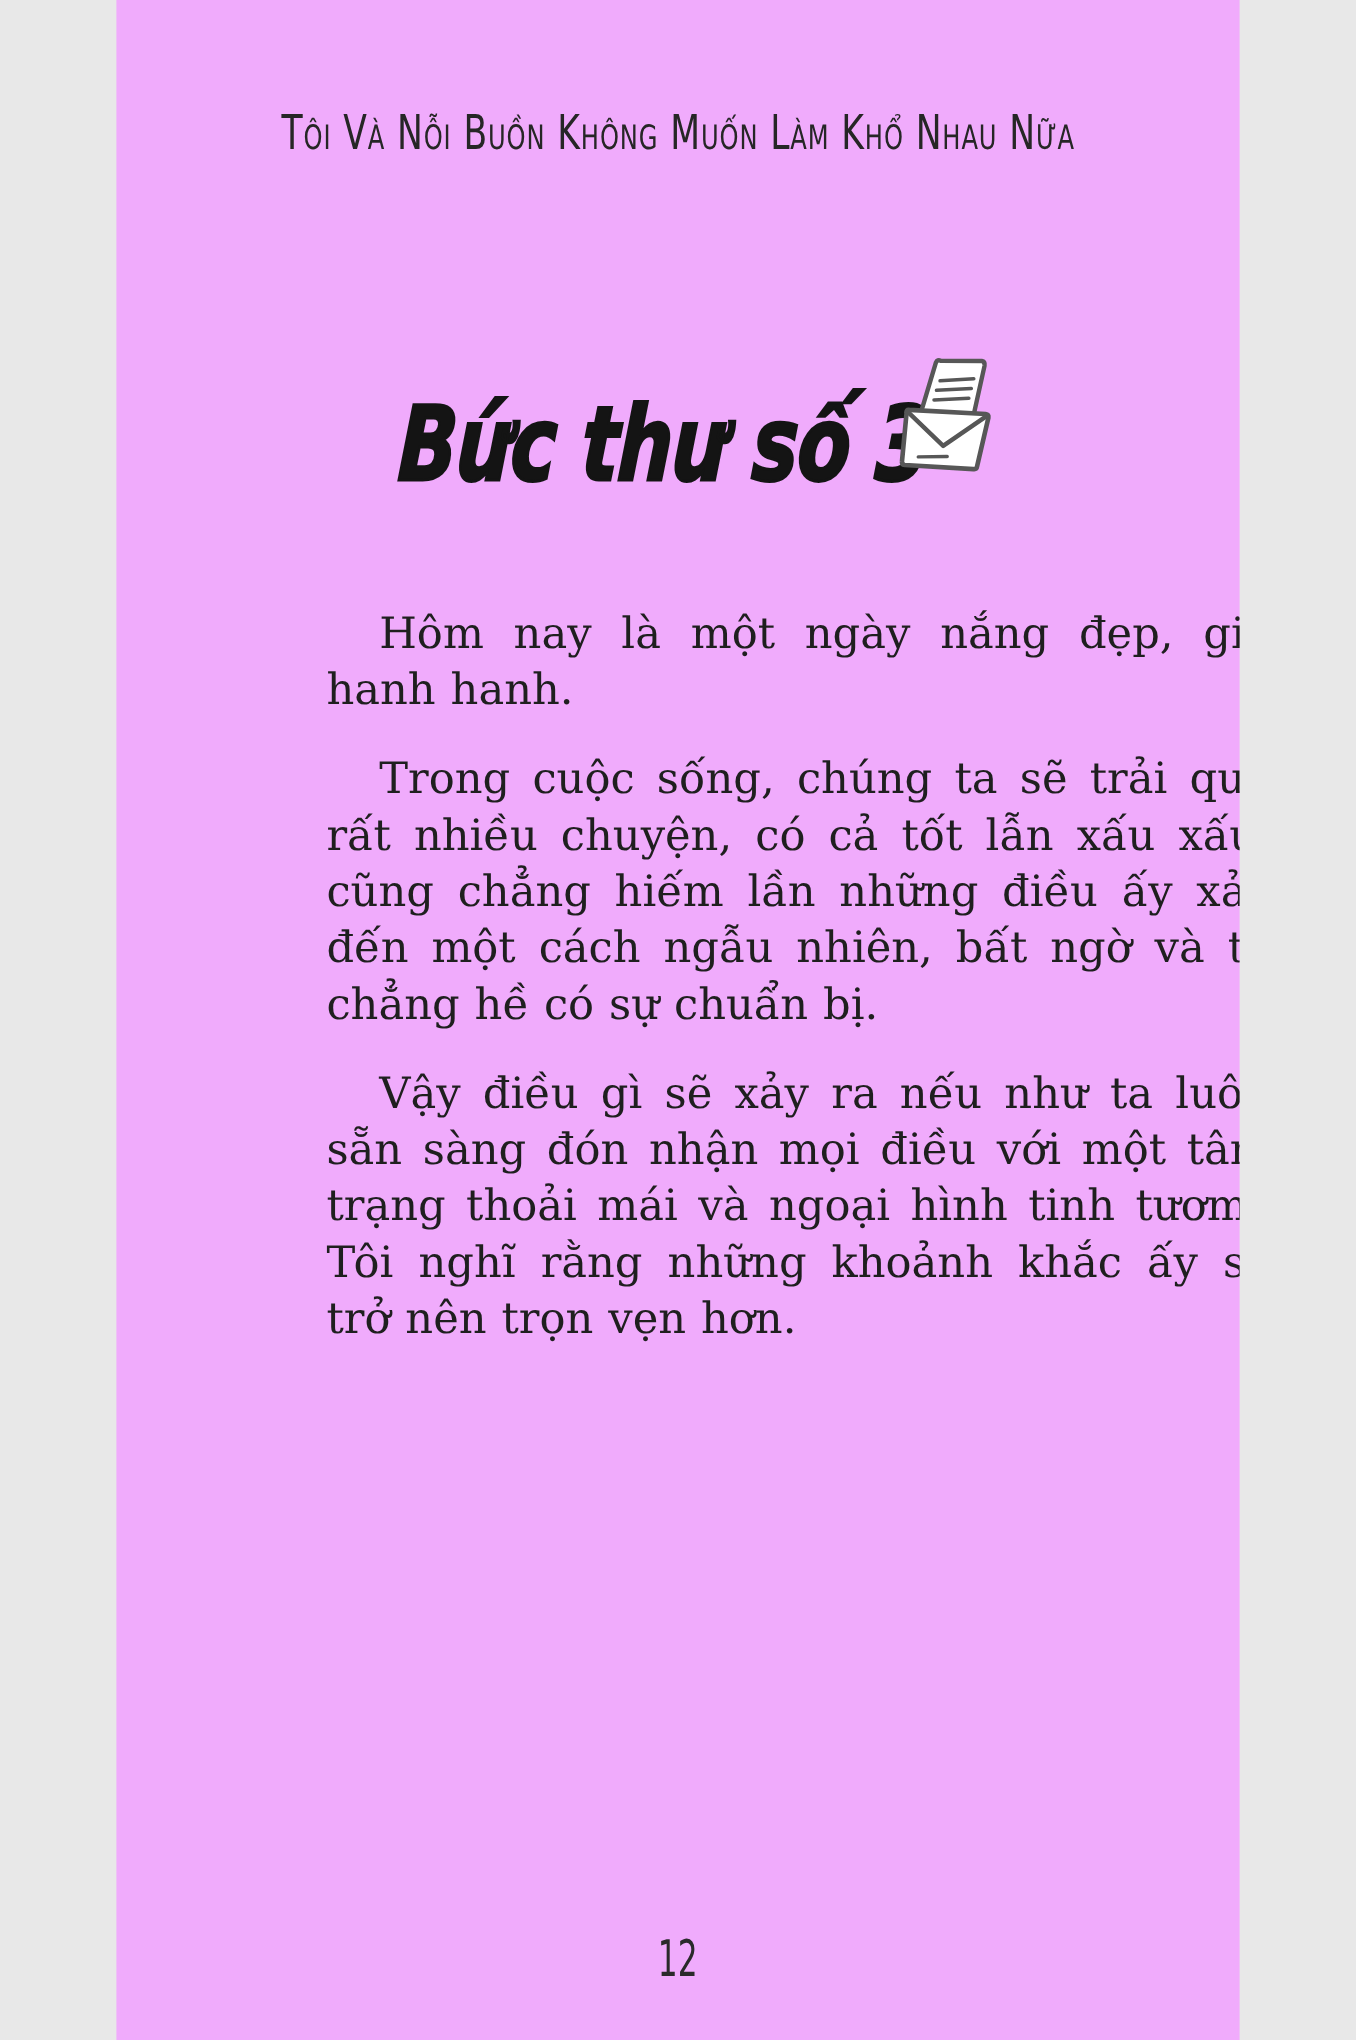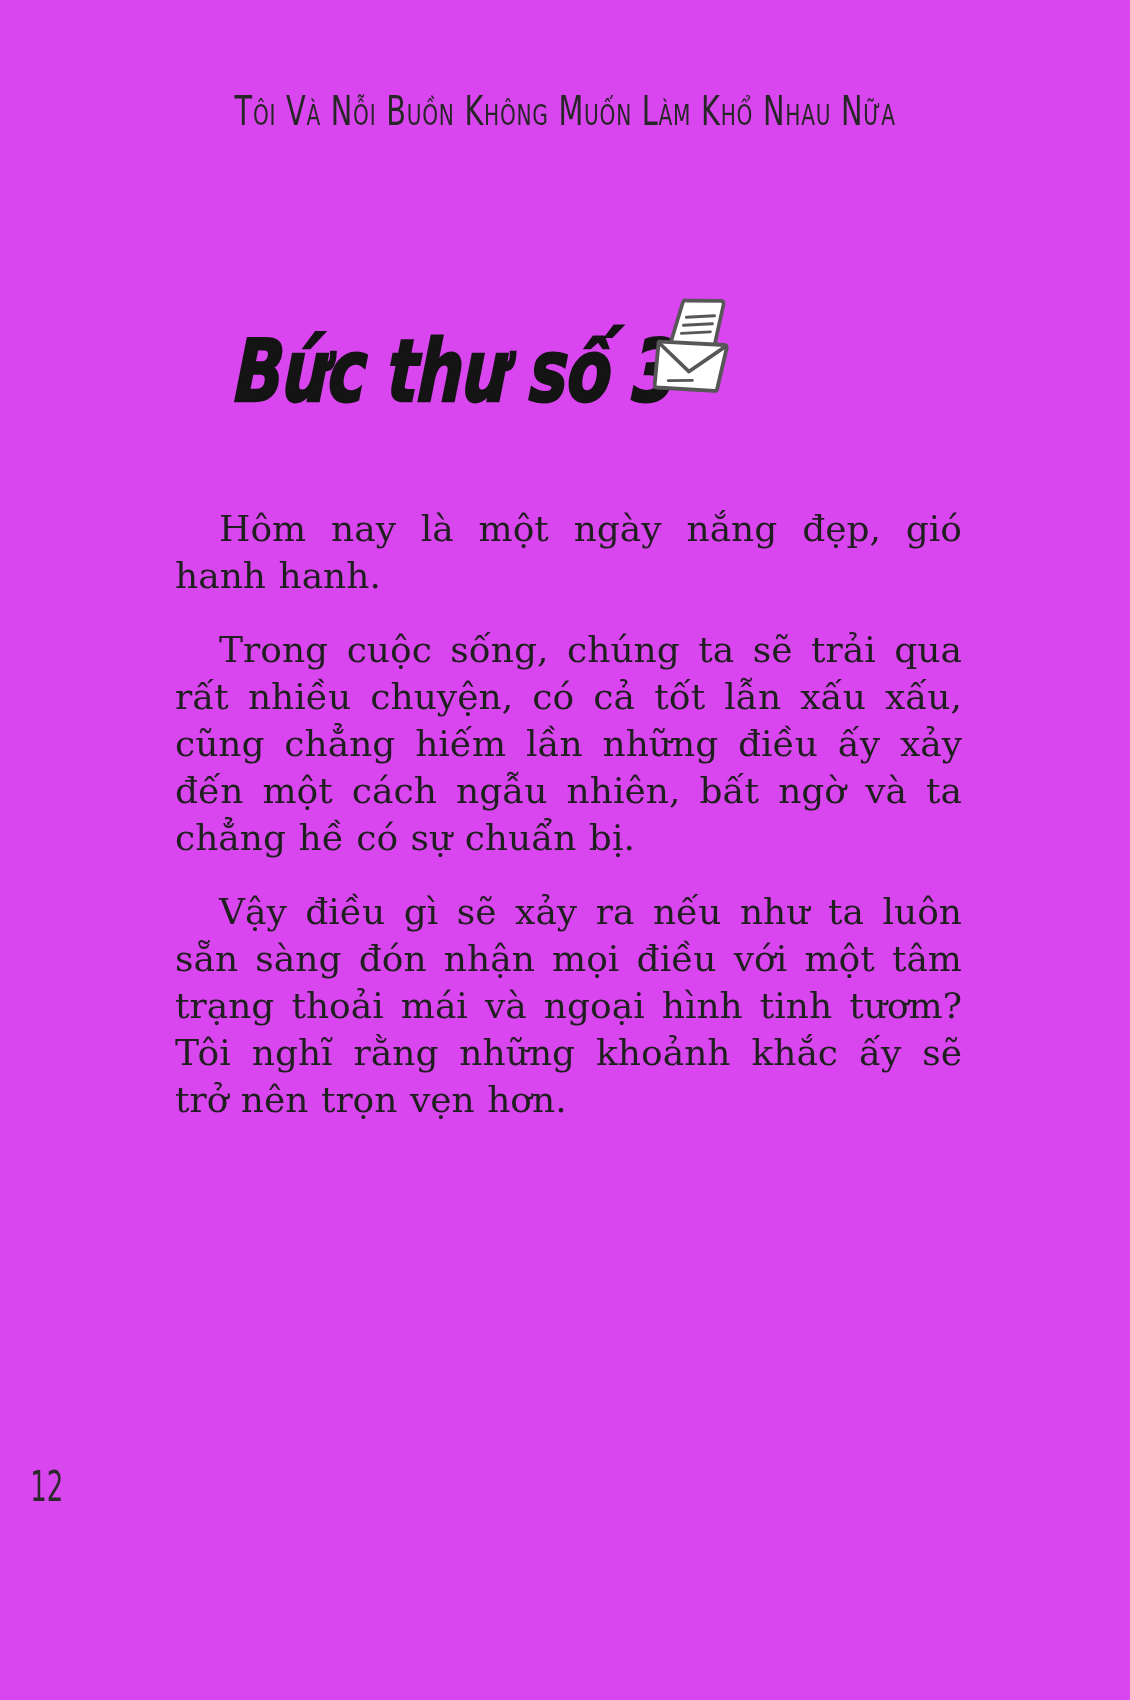--- a/index.html
+++ b/index.html
@@ -2,24 +2,24 @@
 <html><head>
 <meta charset="utf-8">
 <style>
   html, body {
     margin: 0;
     padding: 0;
     background: #e8e8e8;
   }
   .page {
     position: relative;
-    width: 1130px;
+    width: 936px;
     height: 1700px;
     margin: 0 auto;
-    background: #d946ef;
+    background: #f0abfc;
     overflow: hidden;
     font-family: "DejaVu Serif", serif;
   }
 
   
   .running-header {
     position: absolute;
     top: 88px;
     left: 0;
     width: 100%;
@@ -80,25 +80,24 @@
     font-size: 36px;
     line-height: 47px;
     text-align: justify;
     text-indent: 44px;
     word-spacing: 1px;
   }
 
   
   .page-number {
     position: absolute;
-    top: 1462px;
+    top: 1608px;
     left: 0;
     width: 100%;
-    text-align: left;
-    padding-left: 20px;
+    text-align: center;
   }
   .page-number .pn-text {
     display: inline-block;
     font-family: "DejaVu Sans", sans-serif;
     font-size: 42px;
     font-weight: 400;
     color: #2a2a2a;
     transform: scaleX(0.62);
     transform-origin: center center;
   }

